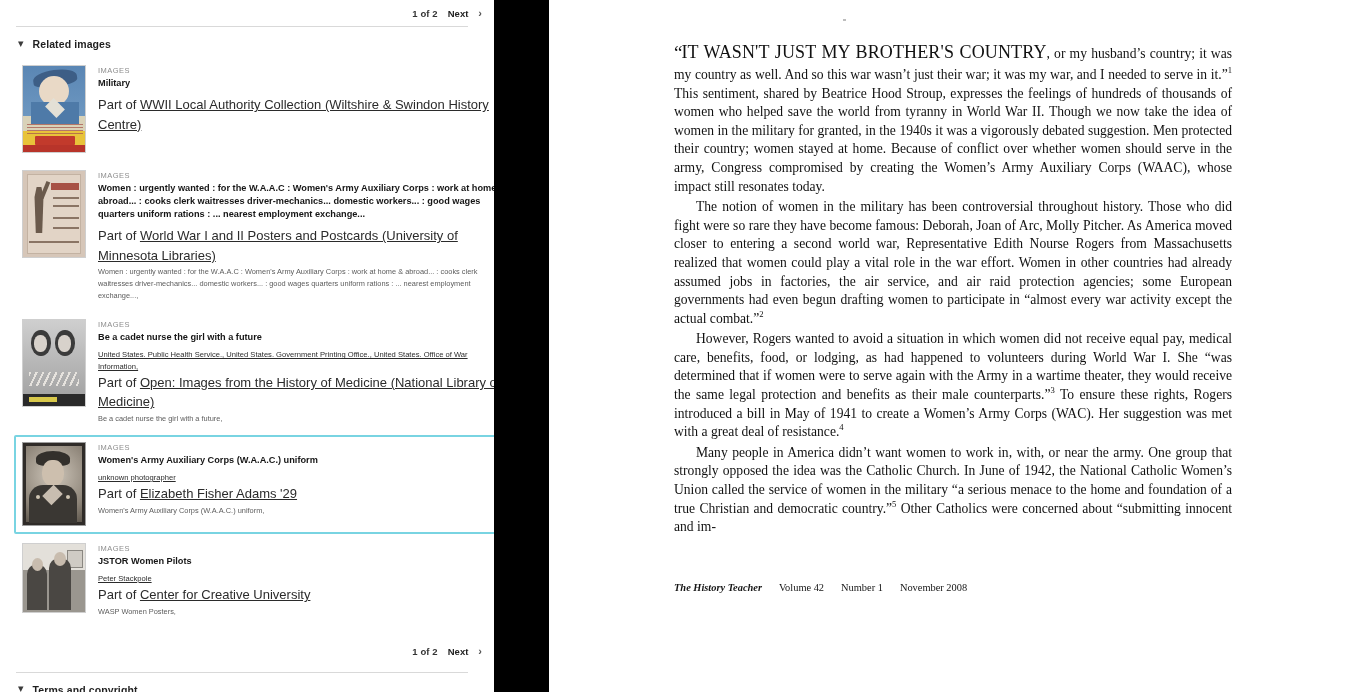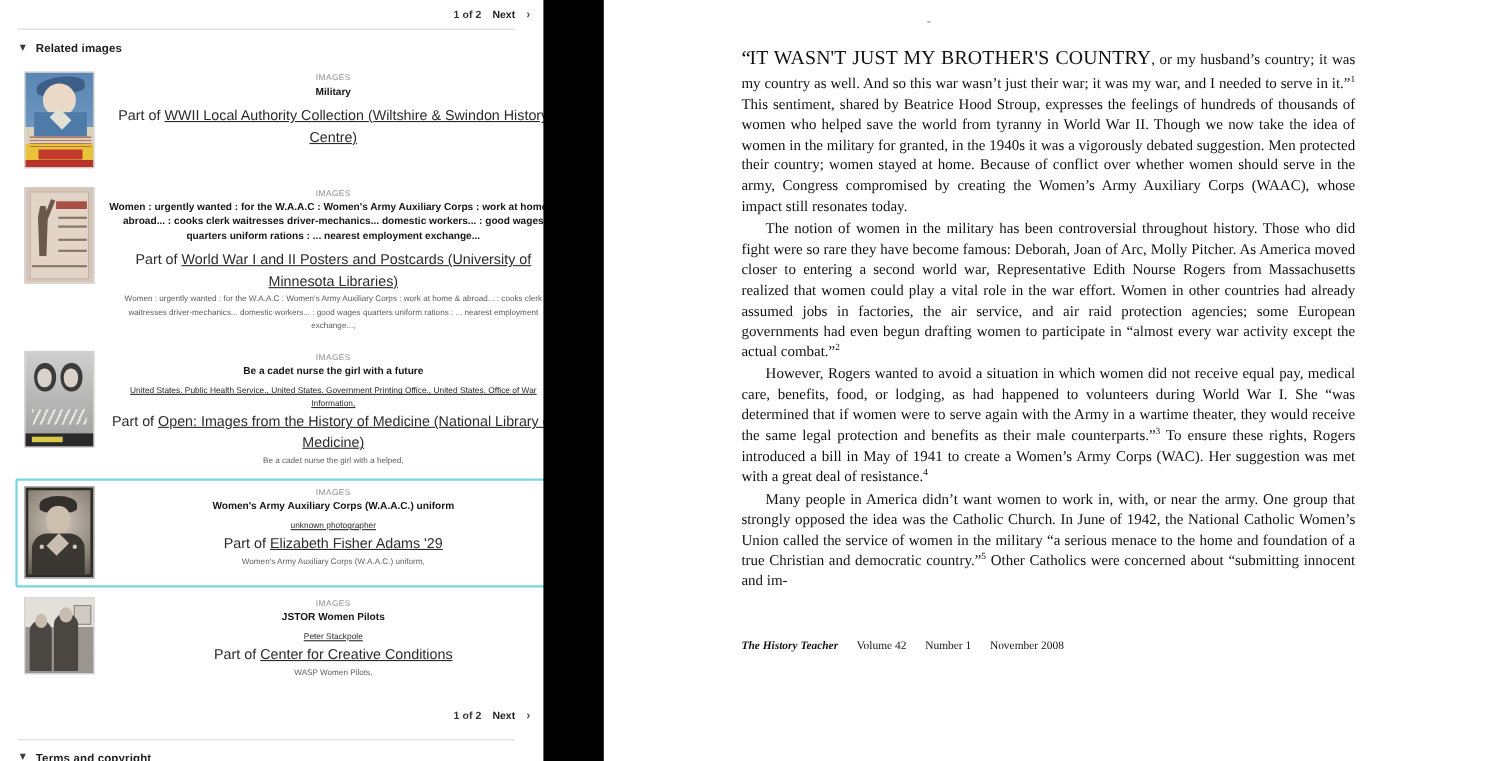--- a/index.html
+++ b/index.html
@@ -13,21 +13,20 @@
   }
   #root { position: relative; width: 1350px; height: 692px; background:#fff; }
 
   
   .left-panel {
     position: absolute; left: 0; top: 0;
     width: 530px; height: 692px;
     background: #ffffff;
     padding: 0 14px 0 14px;
     overflow: hidden;
-    text-align: center;
   }
 
   .pager {
     display: flex; justify-content: flex-end; align-items: center;
     gap: 10px;
     font-size: 9.5px; color: #333; font-weight: 700;
     padding-right: 34px;
   }
   .pager .pg-count { font-weight: 700; color:#333; letter-spacing:0.1px;}
   .pager .pg-next { font-weight: 700; color:#222; }
@@ -288,21 +287,21 @@
         </div>
         <div class="res-body">
           <div class="kicker">IMAGES</div>
           <div class="res-title">Be a cadet nurse the girl with a future</div>
           <div class="res-links">
             <span class="lnk">United States. Public Health Service., United States. Government Printing Office., United States. Office of War Information,</span>
           </div>
           <div class="res-partof">
             <span>Part of </span><span class="lnk">Open: Images from the History of Medicine (National Library of Medicine)</span>
           </div>
-          <div class="res-desc">Be a cadet nurse the girl with a helped,</div>
+          <div class="res-desc">Be a cadet nurse the girl with a future,</div>
         </div>
       </div>
 
       <div class="result-row selected">
         <div class="thumb-wrap">
           <div class="thumb p4">
             <div class="art portrait">
               <div class="mat"></div>
                 <div class="bg"></div>
               <div class="hat"></div>
@@ -340,23 +339,23 @@
             </div>
           </div>
         </div>
         <div class="res-body">
           <div class="kicker">IMAGES</div>
           <div class="res-title">JSTOR Women Pilots</div>
           <div class="res-links">
             <span class="lnk">Peter Stackpole</span>
           </div>
           <div class="res-partof">
-            <span>Part of </span><span class="lnk">Center for Creative Conditions</span>
-          </div>
-          <div class="res-desc">WASP Women Pilots,</div>
+            <span>Part of </span><span class="lnk">Center for Creative University</span>
+          </div>
+          <div class="res-desc">WASP Women Posters,</div>
         </div>
       </div>
 
     </div>
 
     <div class="pager pager-bottom" style="margin-top:14px;">
       <span class="pg-count">1 of 2</span>
       <span class="pg-next">Next</span>
       <span class="pg-chev">›</span>
     </div>

